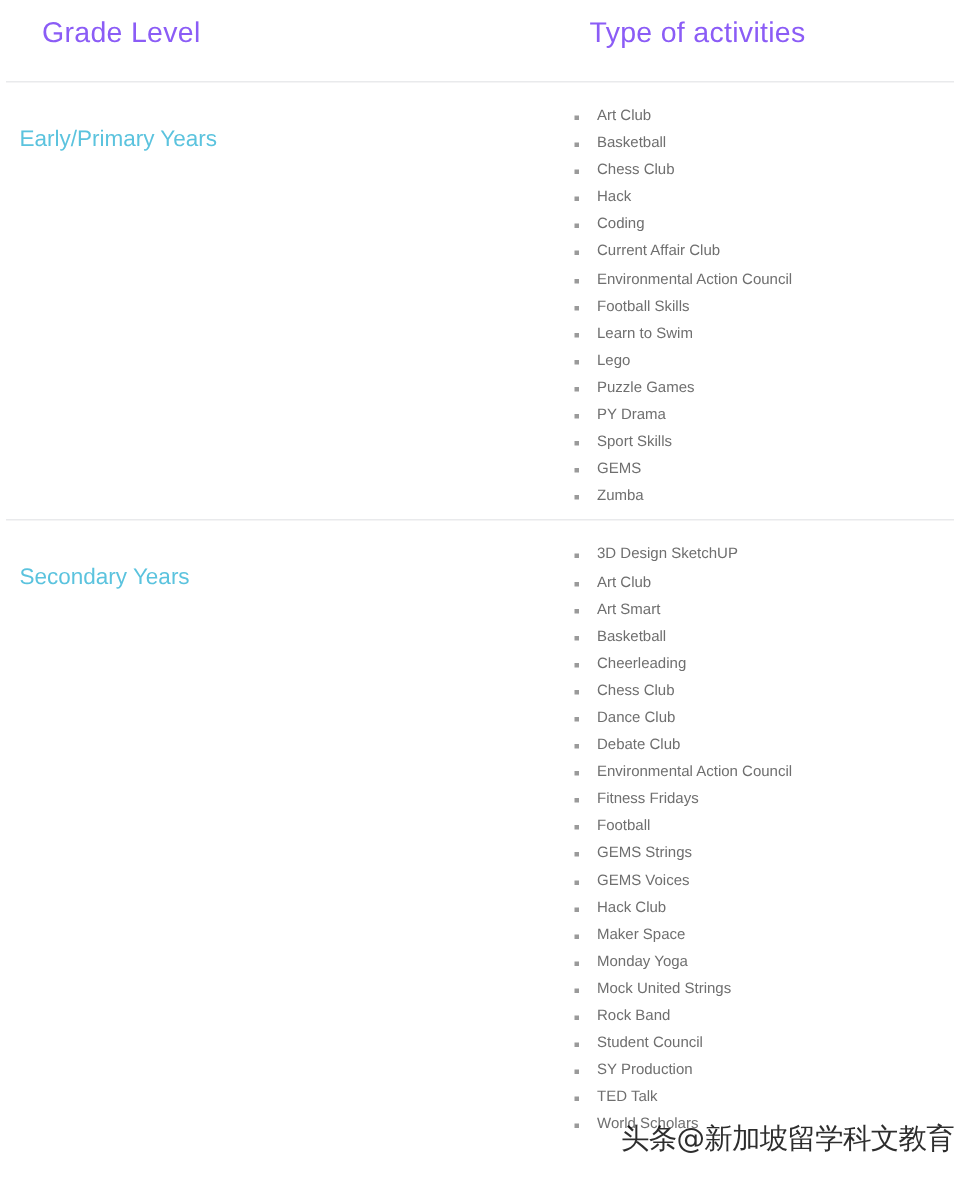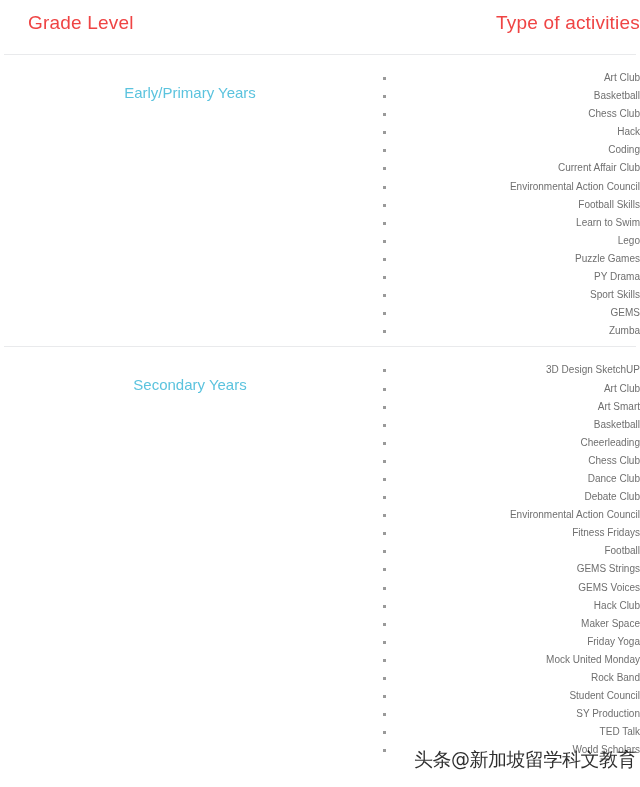--- a/index.html
+++ b/index.html
@@ -35,29 +35,28 @@
     width: 367px;
     flex: 0 0 367px;
     box-sizing: border-box;
     padding-left: 13px;
   }
 
   .col-activities {
     flex: 1 1 auto;
     box-sizing: border-box;
     padding-left: 12px;
-    text-align: right;
   }
 
   
   .header-row {
     height: 54px;
   }
   .header-cell {
-    color: #ef4444;
+    color: #8b5cf6;
     font-size: 19px;
     font-weight: 400;
     letter-spacing: 0.2px;
     padding-top: 12px;
     white-space: nowrap;
   }
   .header-cell.grade { padding-left: 15px; }
   .header-cell.activities { padding-left: 14px; }
 
   
@@ -67,21 +66,20 @@
   }
 
   .grade-label {
     color: #5bc3de;
     font-size: 15px;
     font-weight: 400;
     line-height: 20px;
     padding-top: 20px;
     padding-left: 0px;
     white-space: nowrap;
-    text-align: center;
   }
 
   ul.activity-list {
     list-style: none;
     margin: 0;
     padding: 0;
     padding-top: 6px;
   }
 
   ul.activity-list li {
@@ -175,22 +173,22 @@
         <li>Chess Club</li>
         <li>Dance Club</li>
         <li>Debate Club</li>
         <li>Environmental Action Council</li>
         <li>Fitness Fridays</li>
         <li>Football</li>
         <li>GEMS Strings</li>
         <li>GEMS Voices</li>
         <li>Hack Club</li>
         <li>Maker Space</li>
-        <li>Friday Yoga</li>
-        <li>Mock United Monday</li>
+        <li>Monday Yoga</li>
+        <li>Mock United Strings</li>
         <li>Rock Band</li>
         <li>Student Council</li>
         <li>SY Production</li>
         <li>TED Talk</li>
         <li>World Scholars</li>
       </ul>
     </div>
   </div>
 
 </div>

